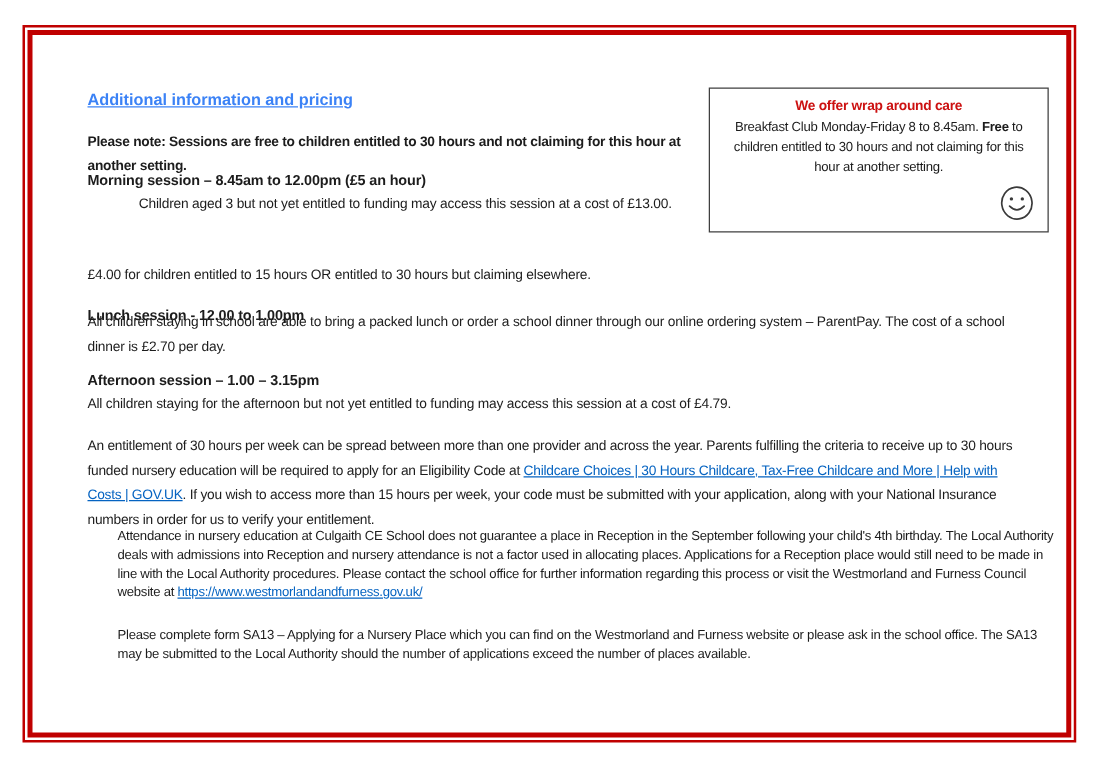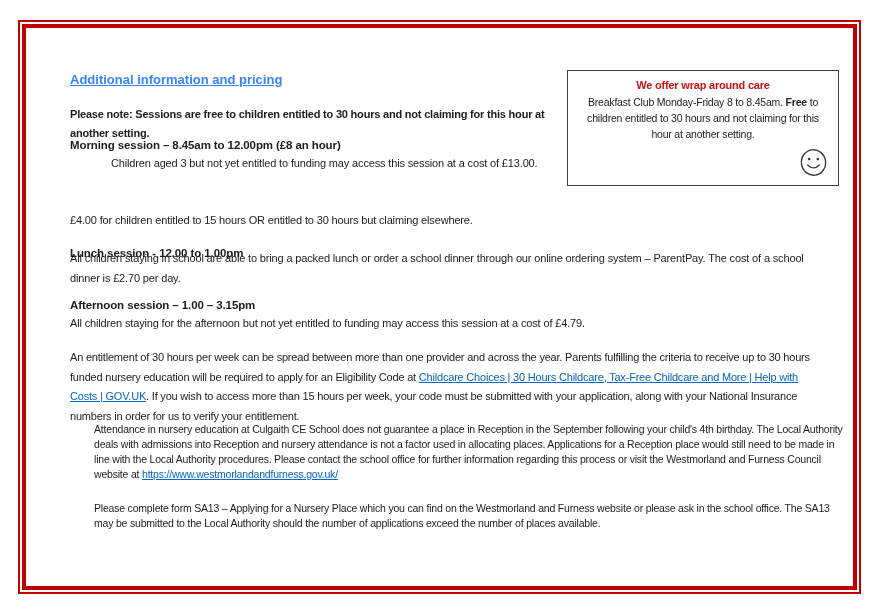--- a/index.html
+++ b/index.html
@@ -87,21 +87,21 @@
 <body>
 
 <div class="border-frame">
   <div class="border-frame-inner"></div>
 </div>
 
 <div class="abs doc-heading">Additional information and pricing</div>
 
 <div class="abs note">Please note: Sessions are free to children entitled to 30 hours and not claiming for this hour at another setting.</div>
 
-<div class="abs sec-h pos-morning-h">Morning session – 8.45am to 12.00pm (£8 an hour)</div>
+<div class="abs sec-h pos-morning-h">Morning session – 8.45am to 12.00pm (£5 an hour)</div>
 <div class="abs sec-p pos-morning-p">Children aged 3 but not yet entitled to funding may access this session at a cost of £13.00.</div>
 
 <div class="abs sec-h pos-lunch-h">Lunch session - 12.00 to 1.00pm</div>
 <div class="abs sec-p pos-lunch-p">£4.00 for children entitled to 15 hours OR entitled to 30 hours but claiming elsewhere.</div>
 
 <div class="abs sec-p pos-packed">All children staying in school are able to bring a packed lunch or order a school dinner through our online ordering system – ParentPay. The cost of a school dinner is £2.70 per day.</div>
 
 <div class="abs sec-h pos-afternoon-h">Afternoon session – 1.00 – 3.15pm</div>
 <div class="abs sec-p pos-afternoon-p">All children staying for the afternoon but not yet entitled to funding may access this session at a cost of £4.79.</div>
 

